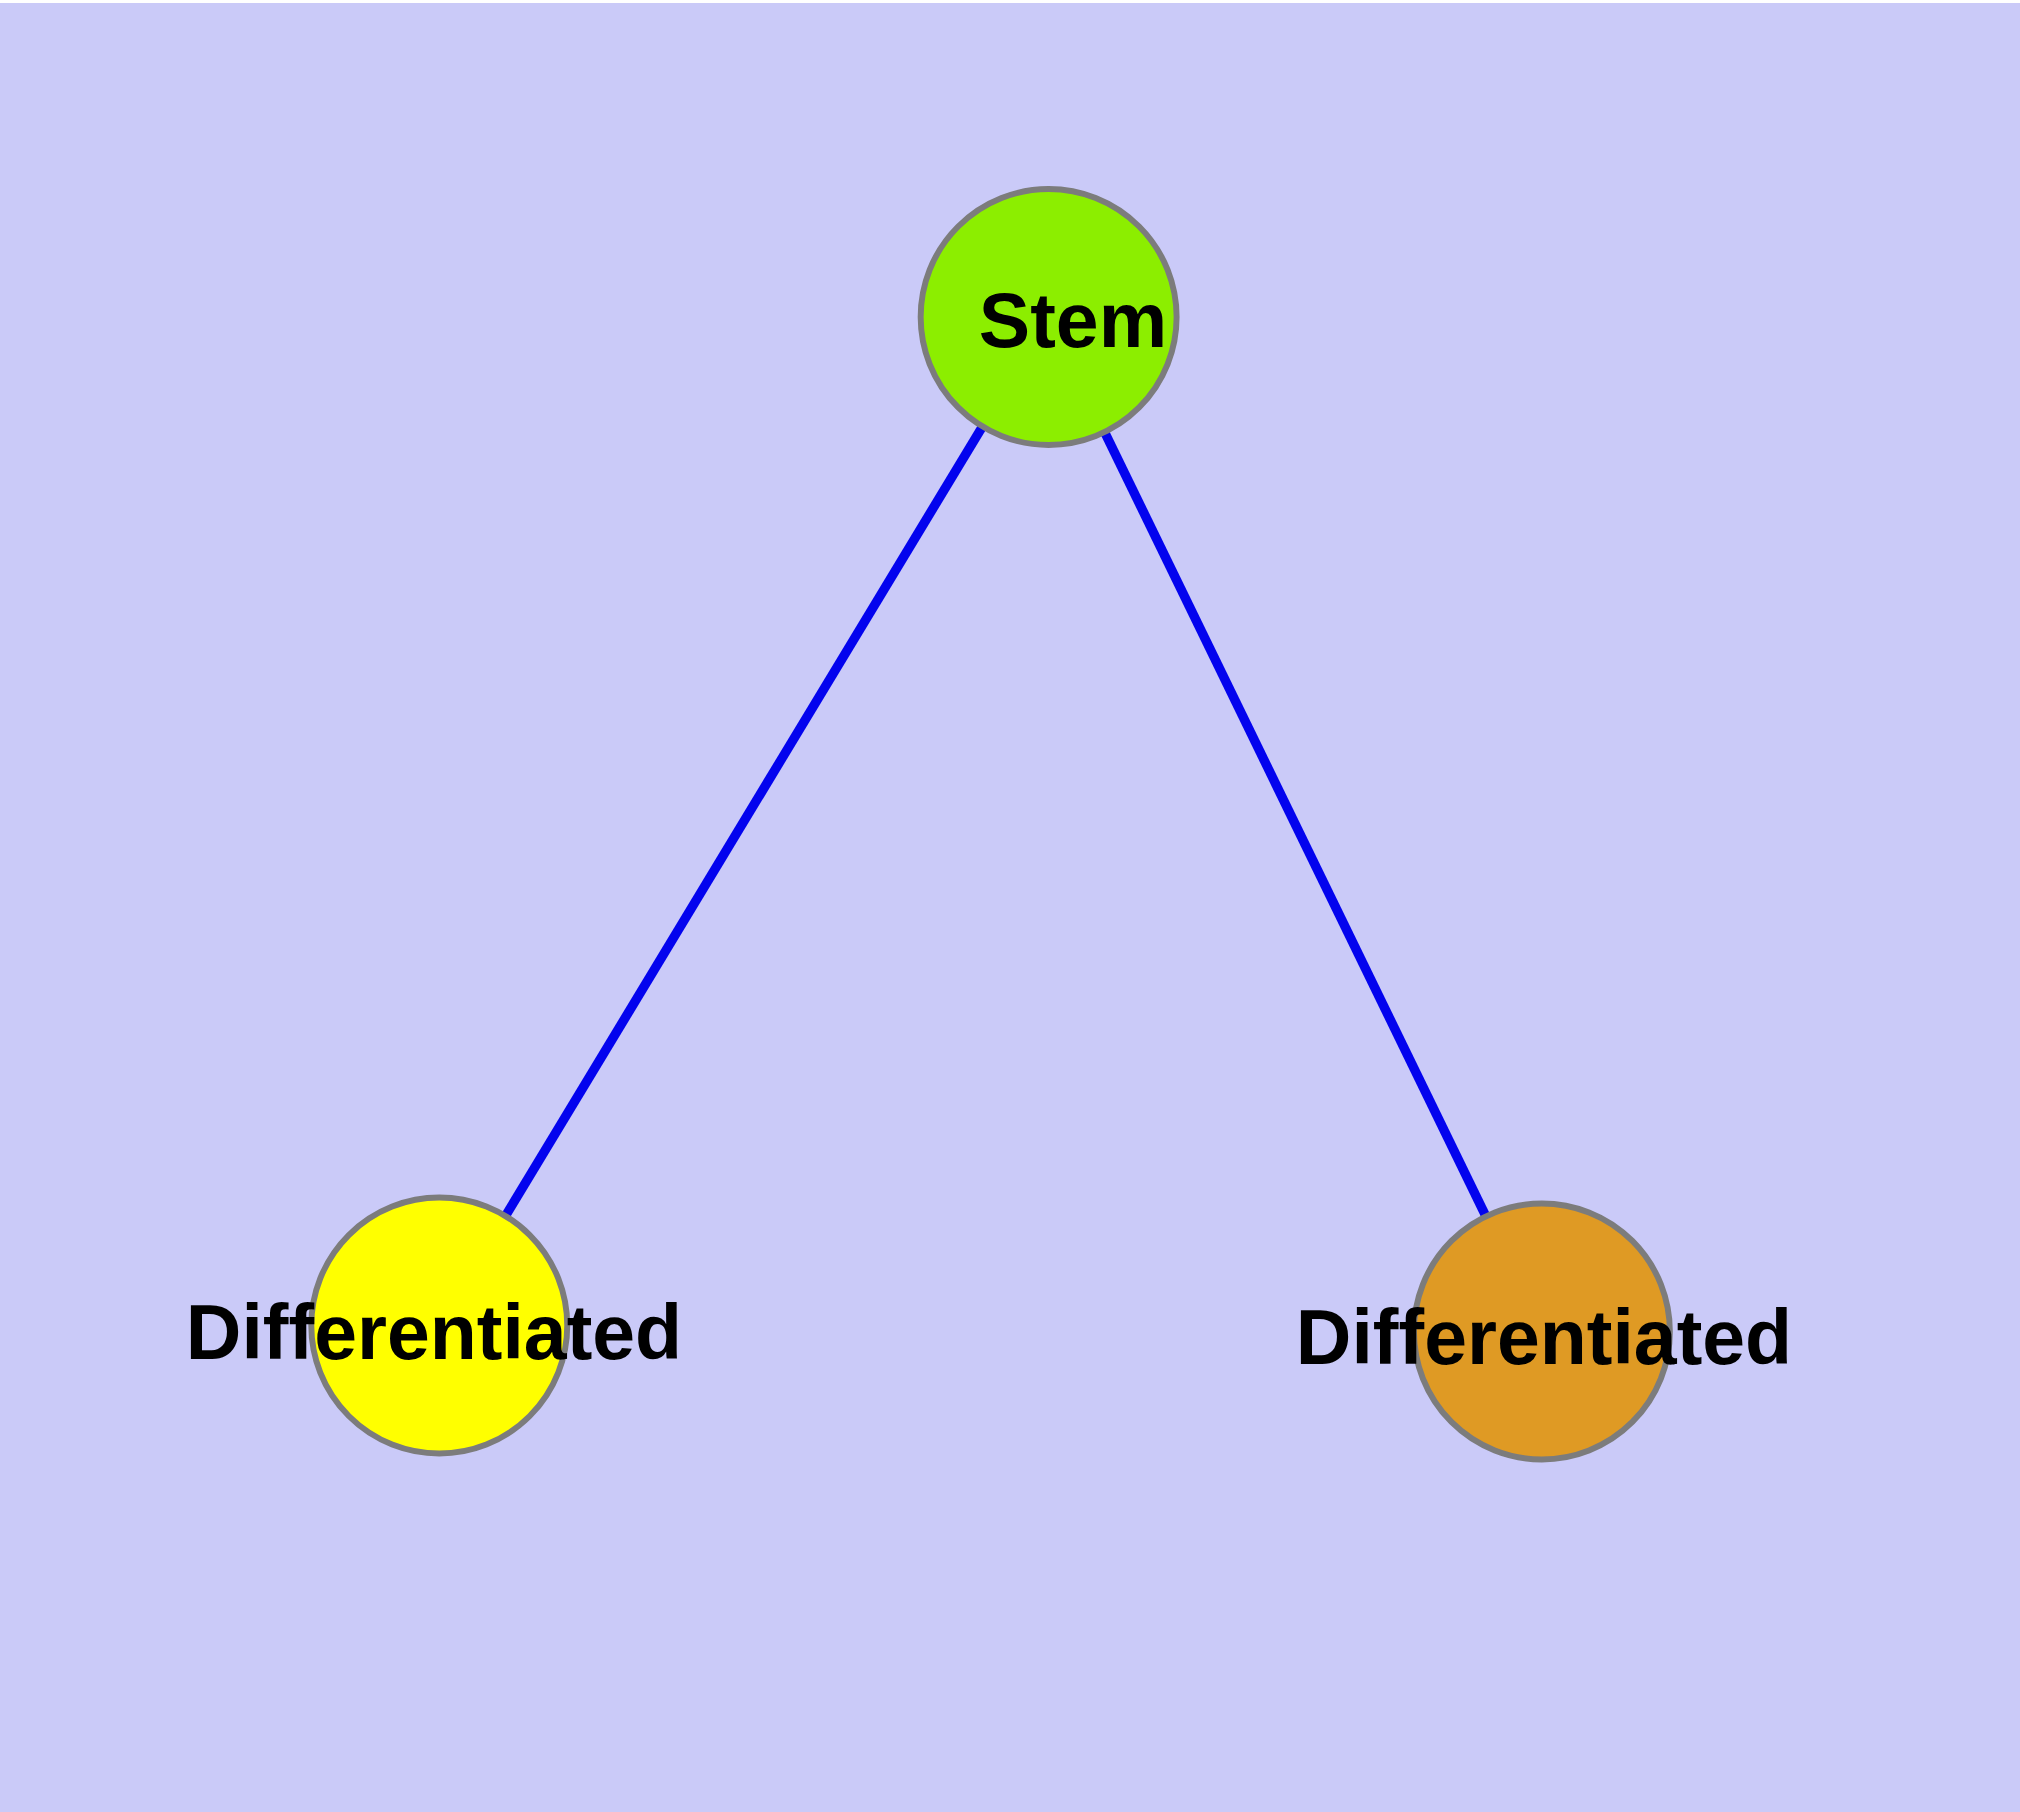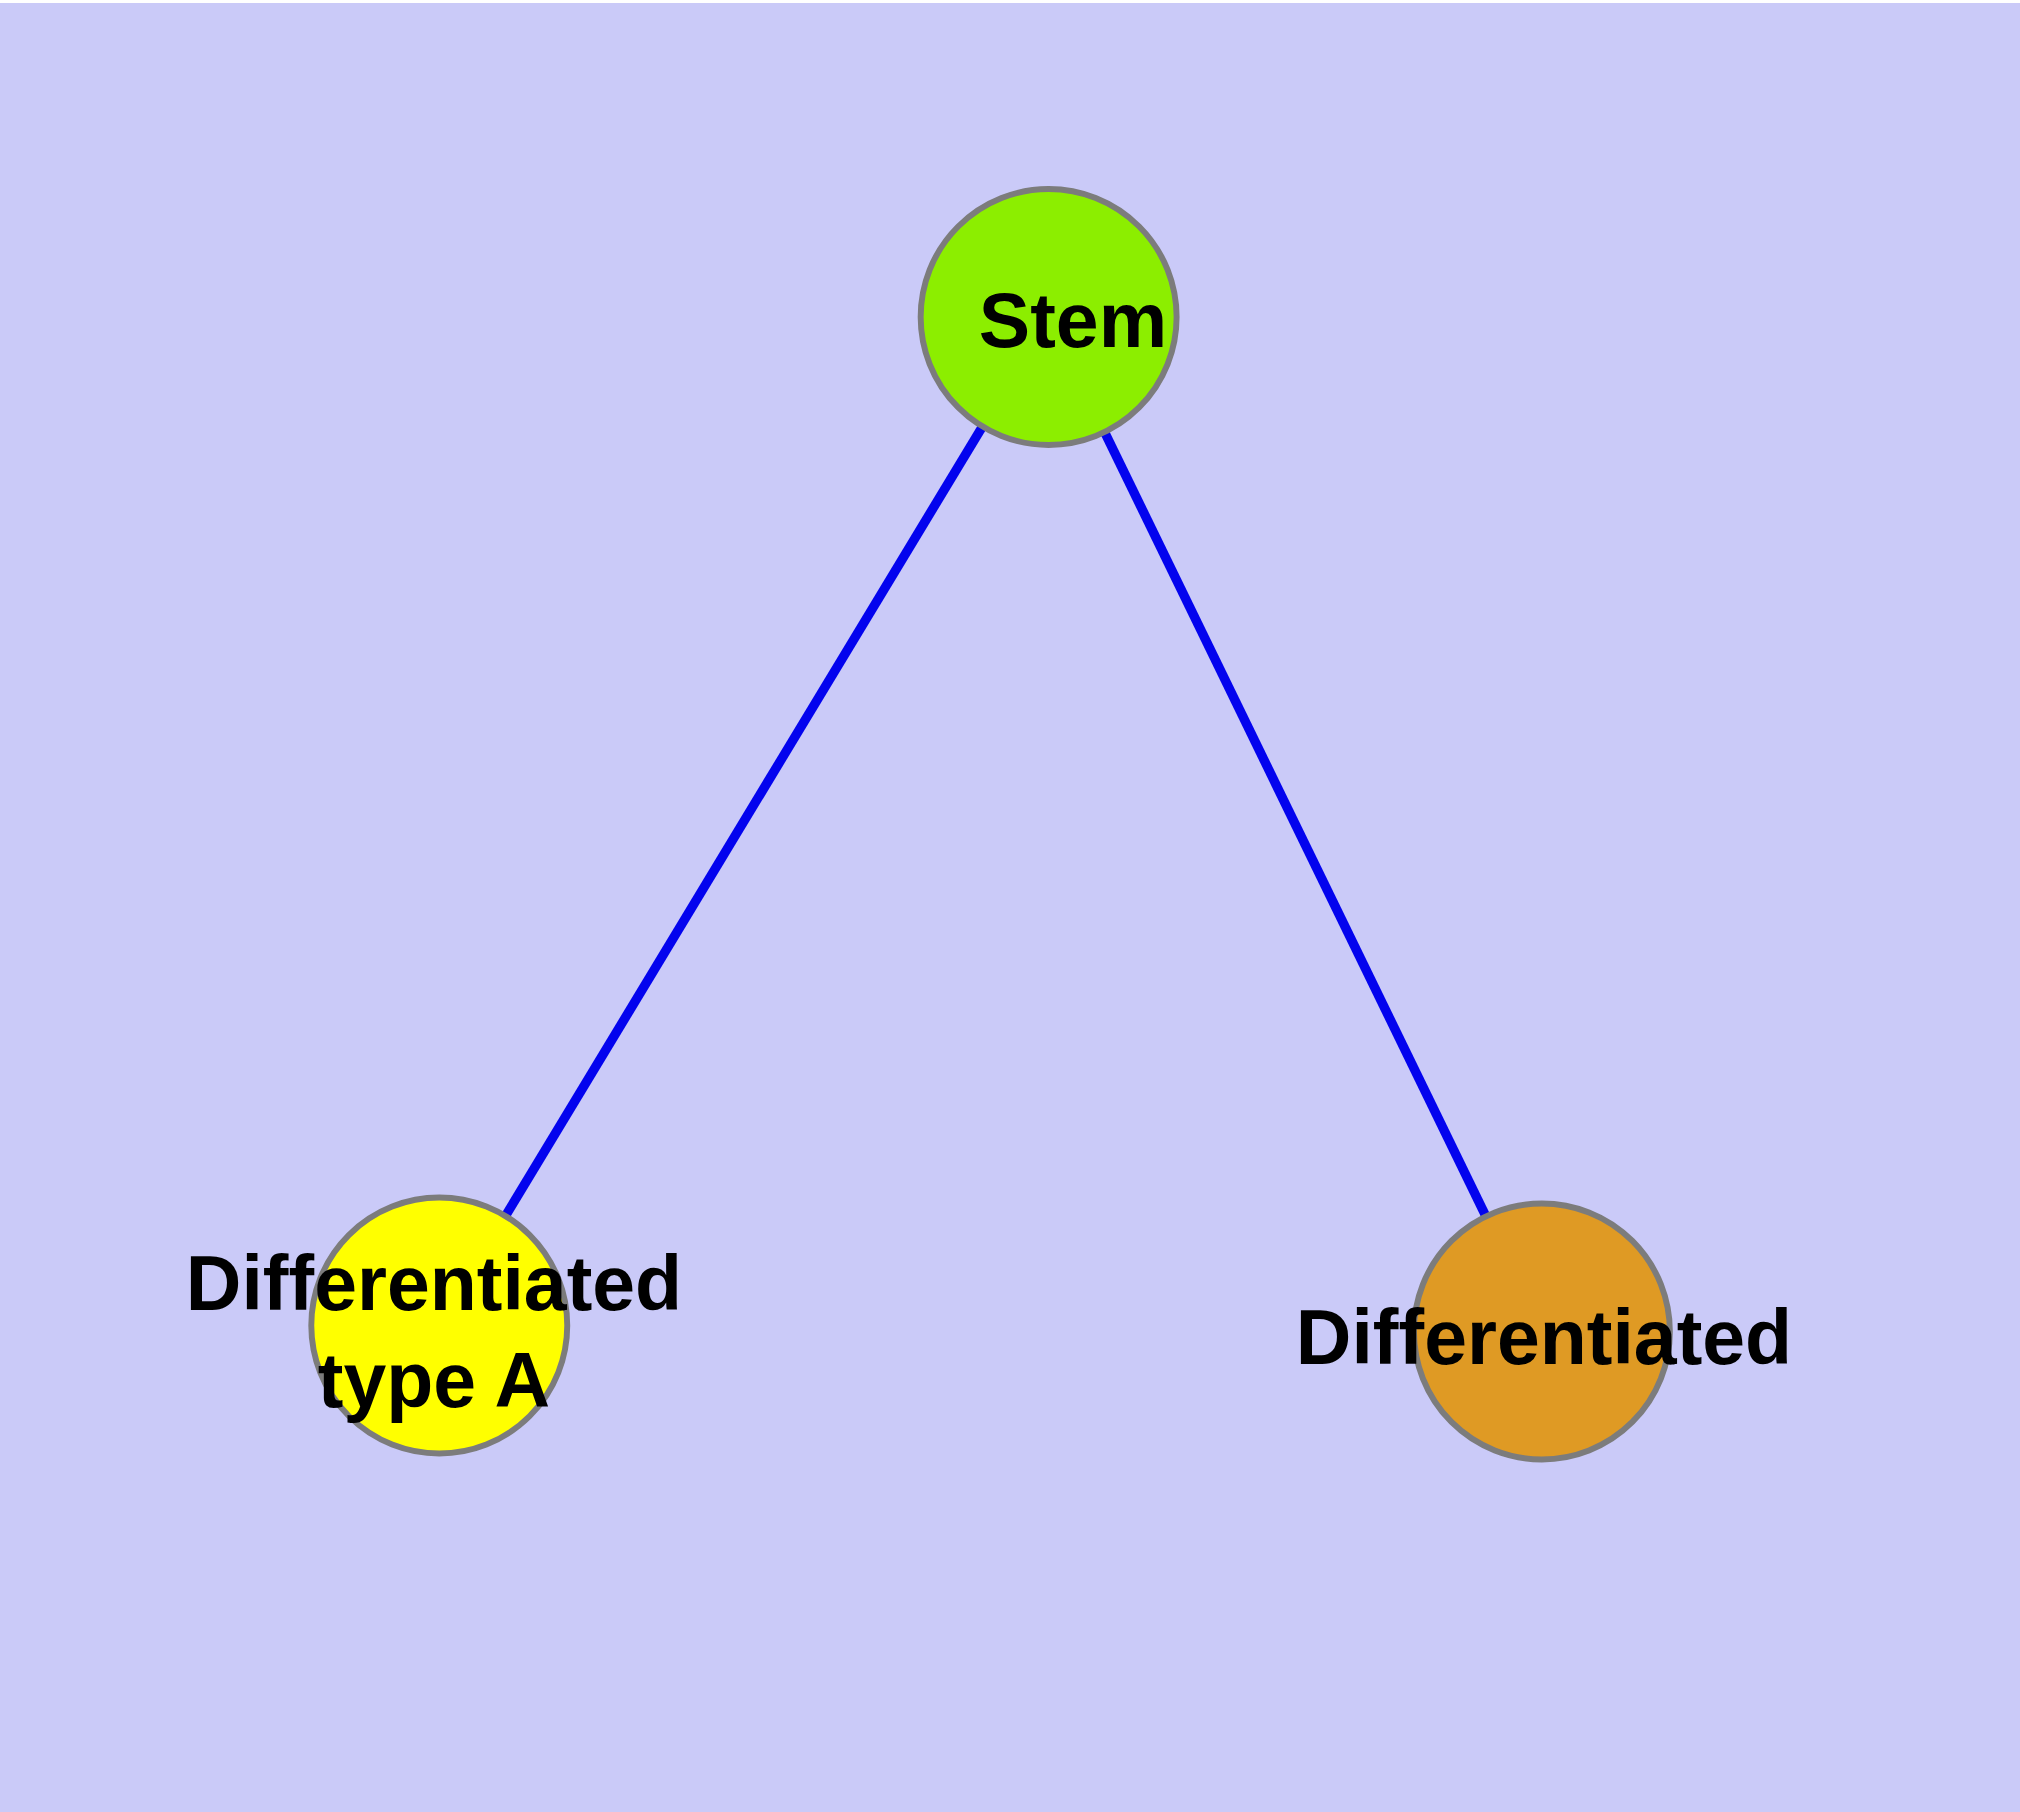--- a/index.html
+++ b/index.html
@@ -59,21 +59,20 @@
 
     <circle cx="1819" cy="1571" r="151" stroke-width="7" fill="#DF9A24" stroke="#7C7C7C"></circle>
   </svg>
 
   <div class="node-label" style="left:1048px; top:320px;margin-left:25px;">
     <span class="line">Stem</span>
   </div>
 
   <div class="node-label" style="left:434px; top:1332px;">
     <span class="line">Differentiated</span>
-    <span class="line">type A</span>
   </div>
 
   <div class="node-label" style="left:1544px; top:1337px;">
     <span class="line">Differentiated</span>
   </div>
 
   <div class="top-strip" style="background: rgb(255, 255, 255);"></div>
 
 </div>
 

